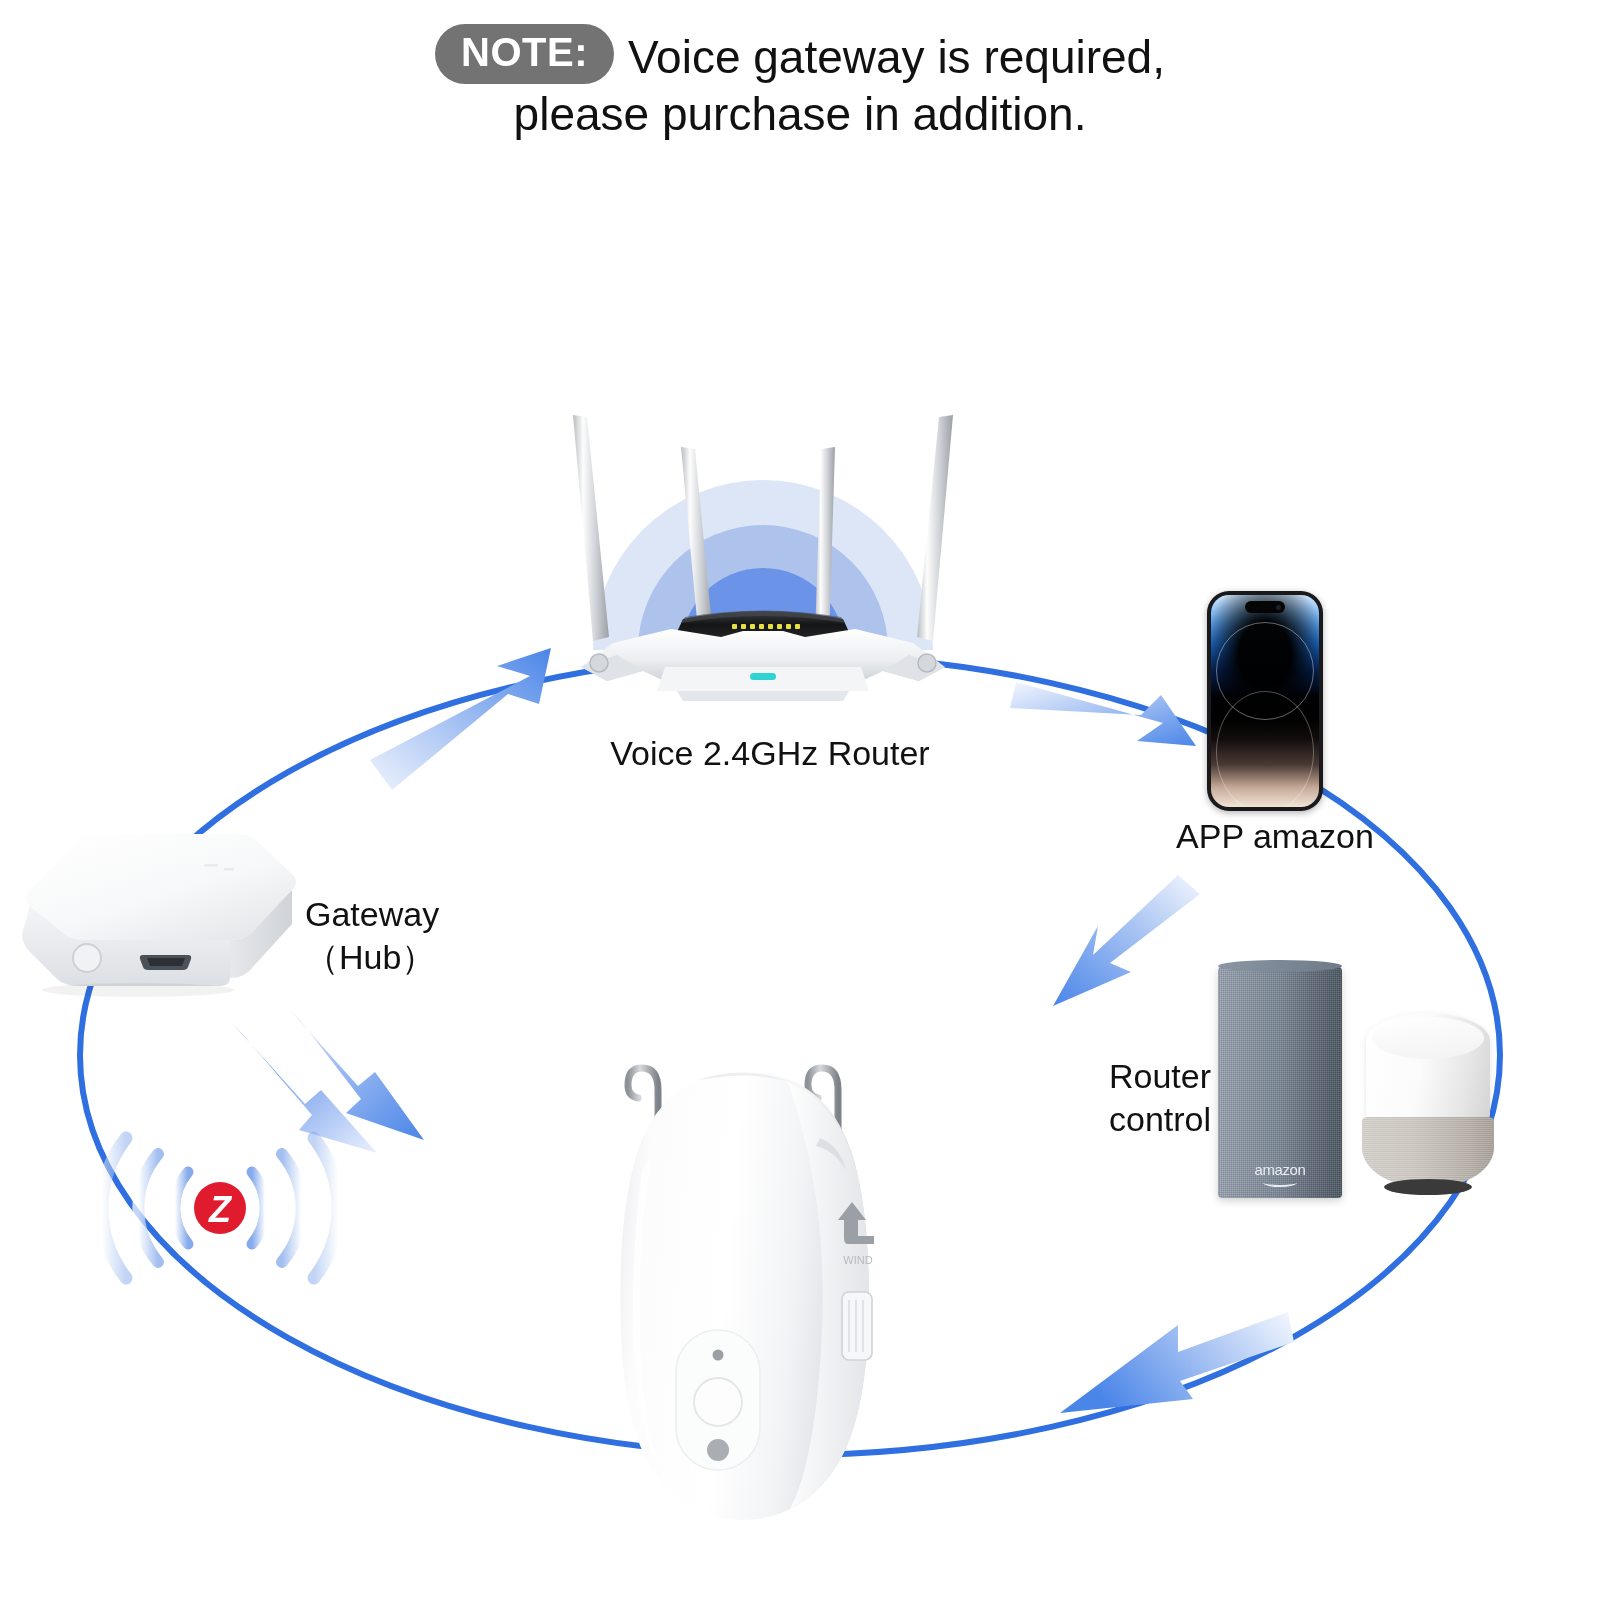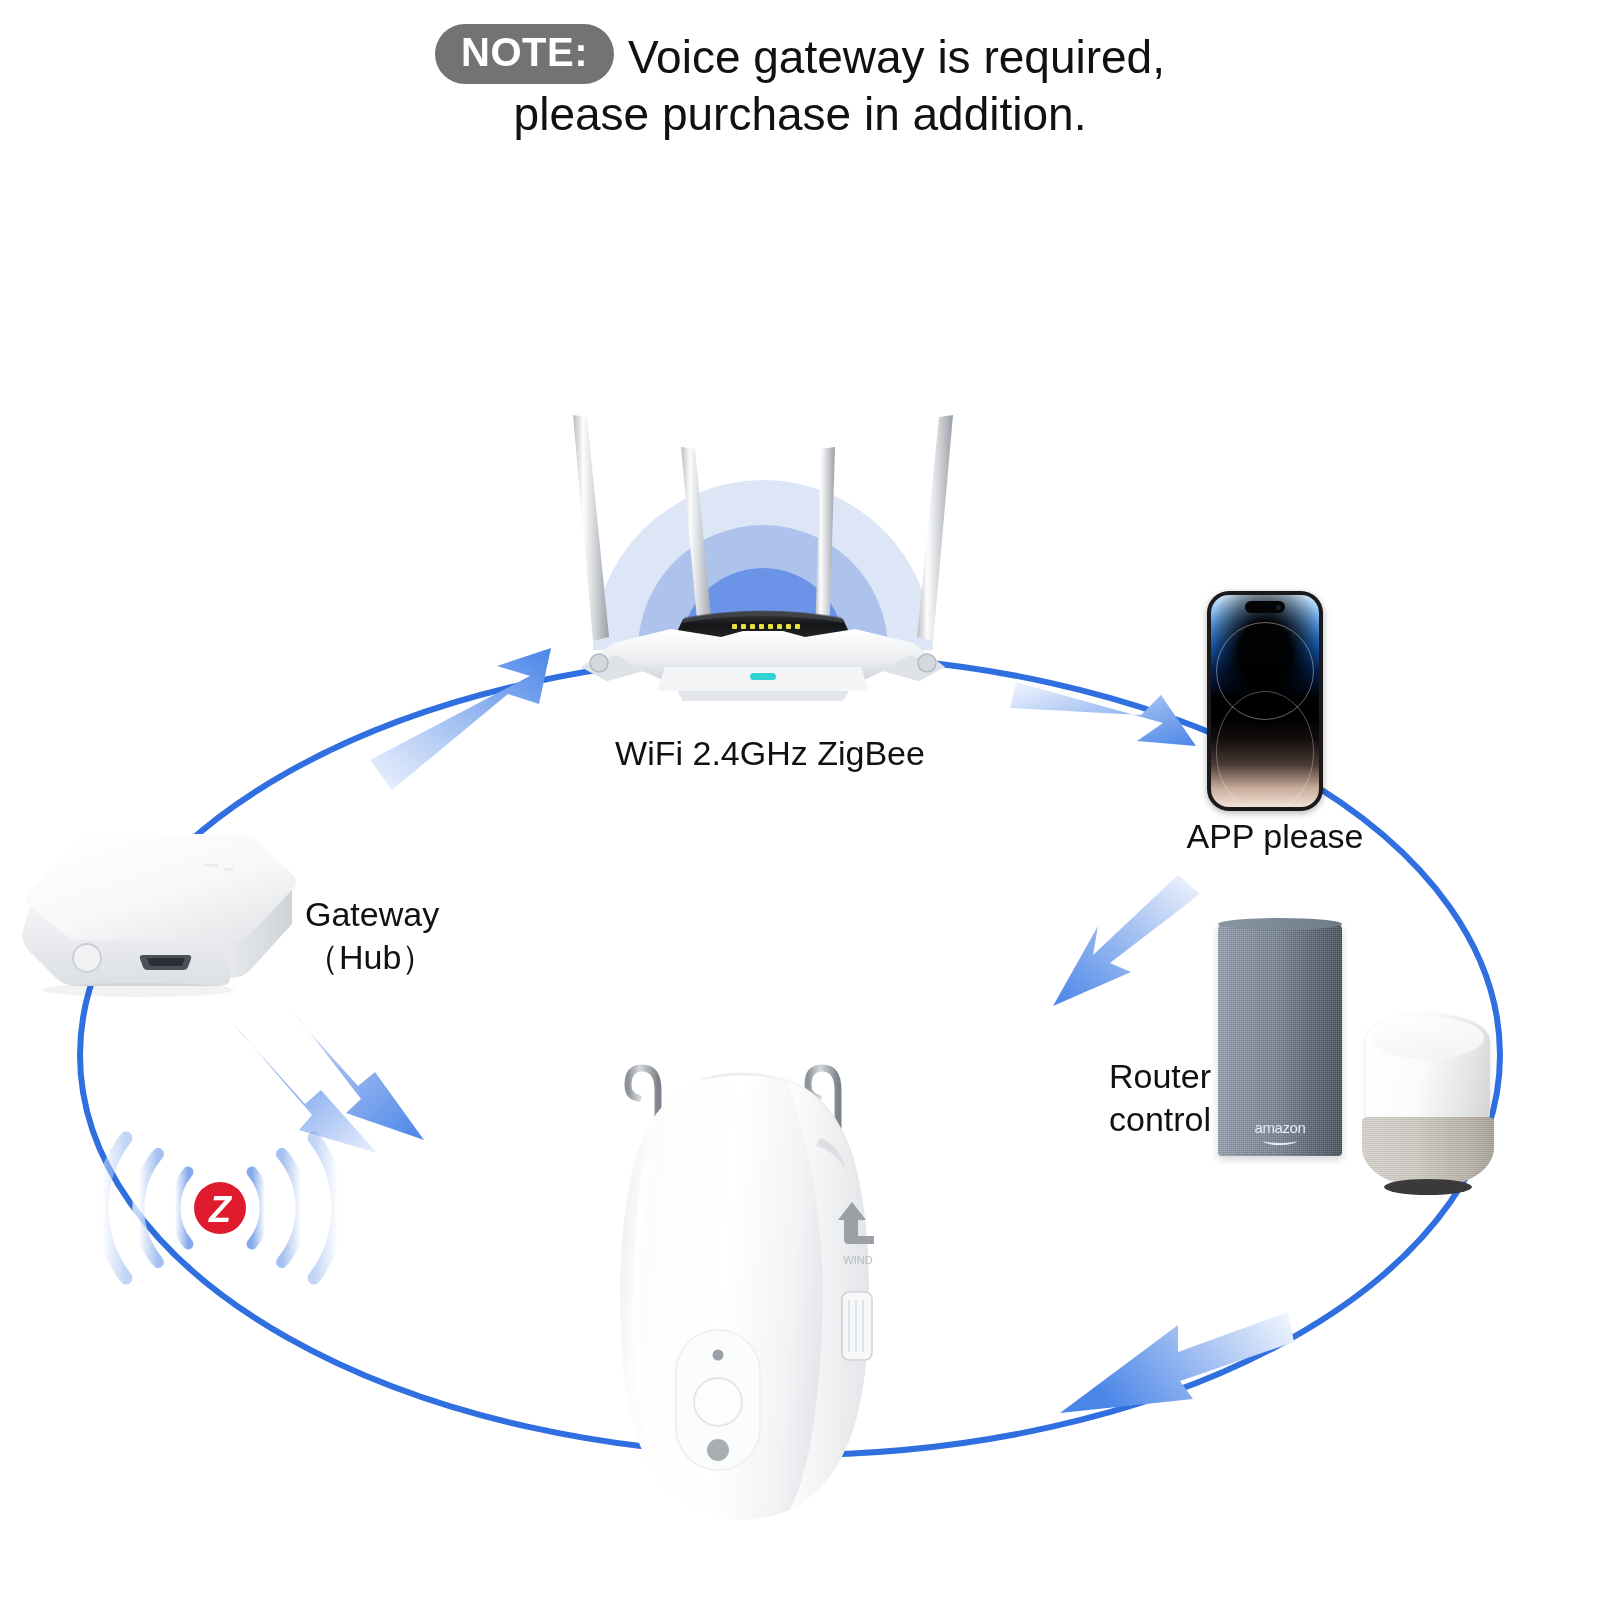--- a/index.html
+++ b/index.html
@@ -178,21 +178,21 @@
     right: 4px; top: 3.5px;
     width: 5px; height: 5px;
     border-radius: 50%;
     background: #18222e;
   }
 
   
   #echo {
     position: absolute;
     left: 1218px;
-    top: 924px;
+    top: 966px;
     width: 124px;
     height: 232px;
   }
   .echo-body {
     width: 124px;
     height: 232px;
     background:
       repeating-linear-gradient(0deg, rgba(255,255,255,0.07) 0 1px, rgba(0,0,0,0.07) 1px 2px),
       repeating-linear-gradient(90deg, rgba(255,255,255,0.07) 0 1px, rgba(0,0,0,0.07) 1px 2px),
       linear-gradient(90deg, #9aa4b2 0%, #8c97a6 22%, #7e8a99 48%, #5f6a78 78%, #4b5663 100%);
@@ -566,20 +566,20 @@
         <rect x="86" y="300" width="84" height="140" rx="42" fill="#fbfcfc" stroke="#eceef0" stroke-width="1.6"></rect>
         <circle cx="128" cy="325" r="5.5" fill="#9aa0a6"></circle>
         <circle cx="128" cy="372" r="24" fill="#fdfdfd" stroke="#e3e5e8" stroke-width="1.8"></circle>
         <circle cx="128" cy="420" r="11" fill="#a9aeb3"></circle>
       </g>
 
       <path d="M 52 140 Q 40 230 44 320 Q 48 400 70 440 Q 52 392 50 300 Q 48 200 62 128 Z" fill="#ffffff" opacity="0.75"></path>
     </svg>
   </div>
 
-  <div class="node-label" id="label-router">WiFi 2.4GHz ZigBee</div>
+  <div class="node-label" id="label-router">Voice 2.4GHz Router</div>
   <div class="node-label" id="label-gateway">Gateway
 （Hub）</div>
-  <div class="node-label" id="label-app">APP please</div>
+  <div class="node-label" id="label-app">APP amazon</div>
   <div class="node-label" id="label-voice">Router
 control</div>
 
 </div>
 
 </body></html>

